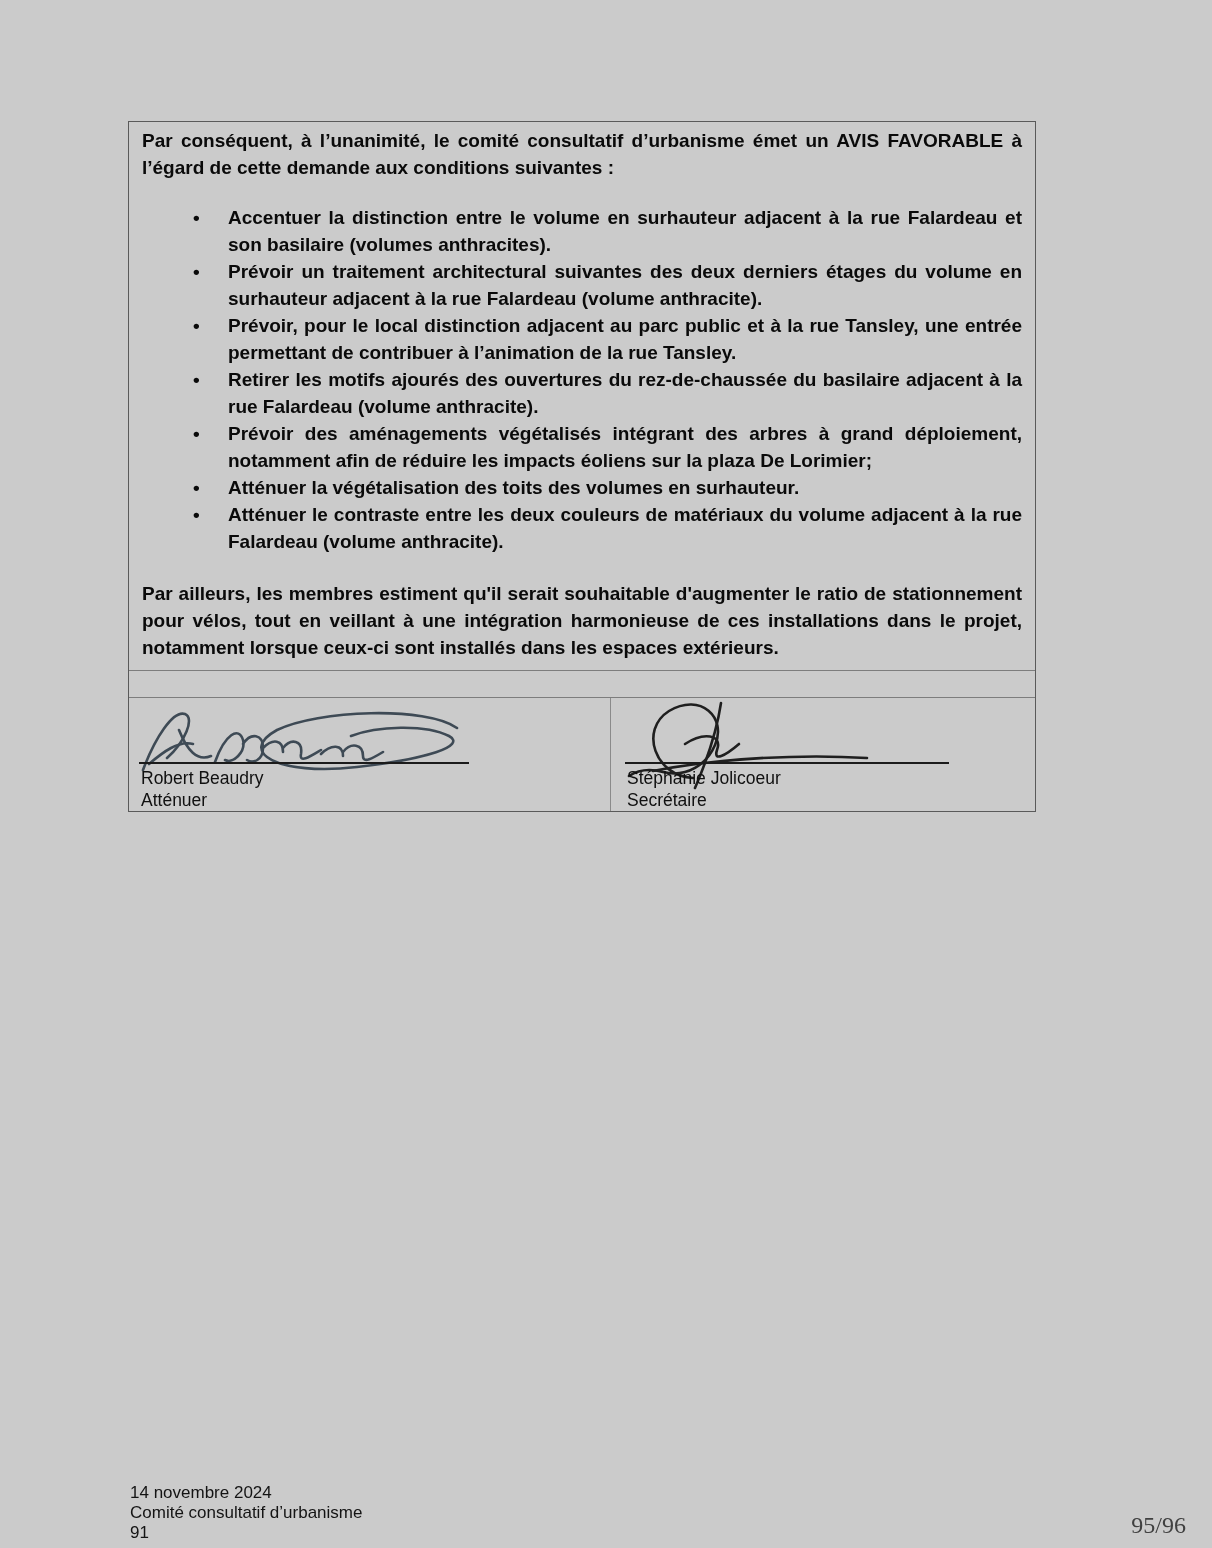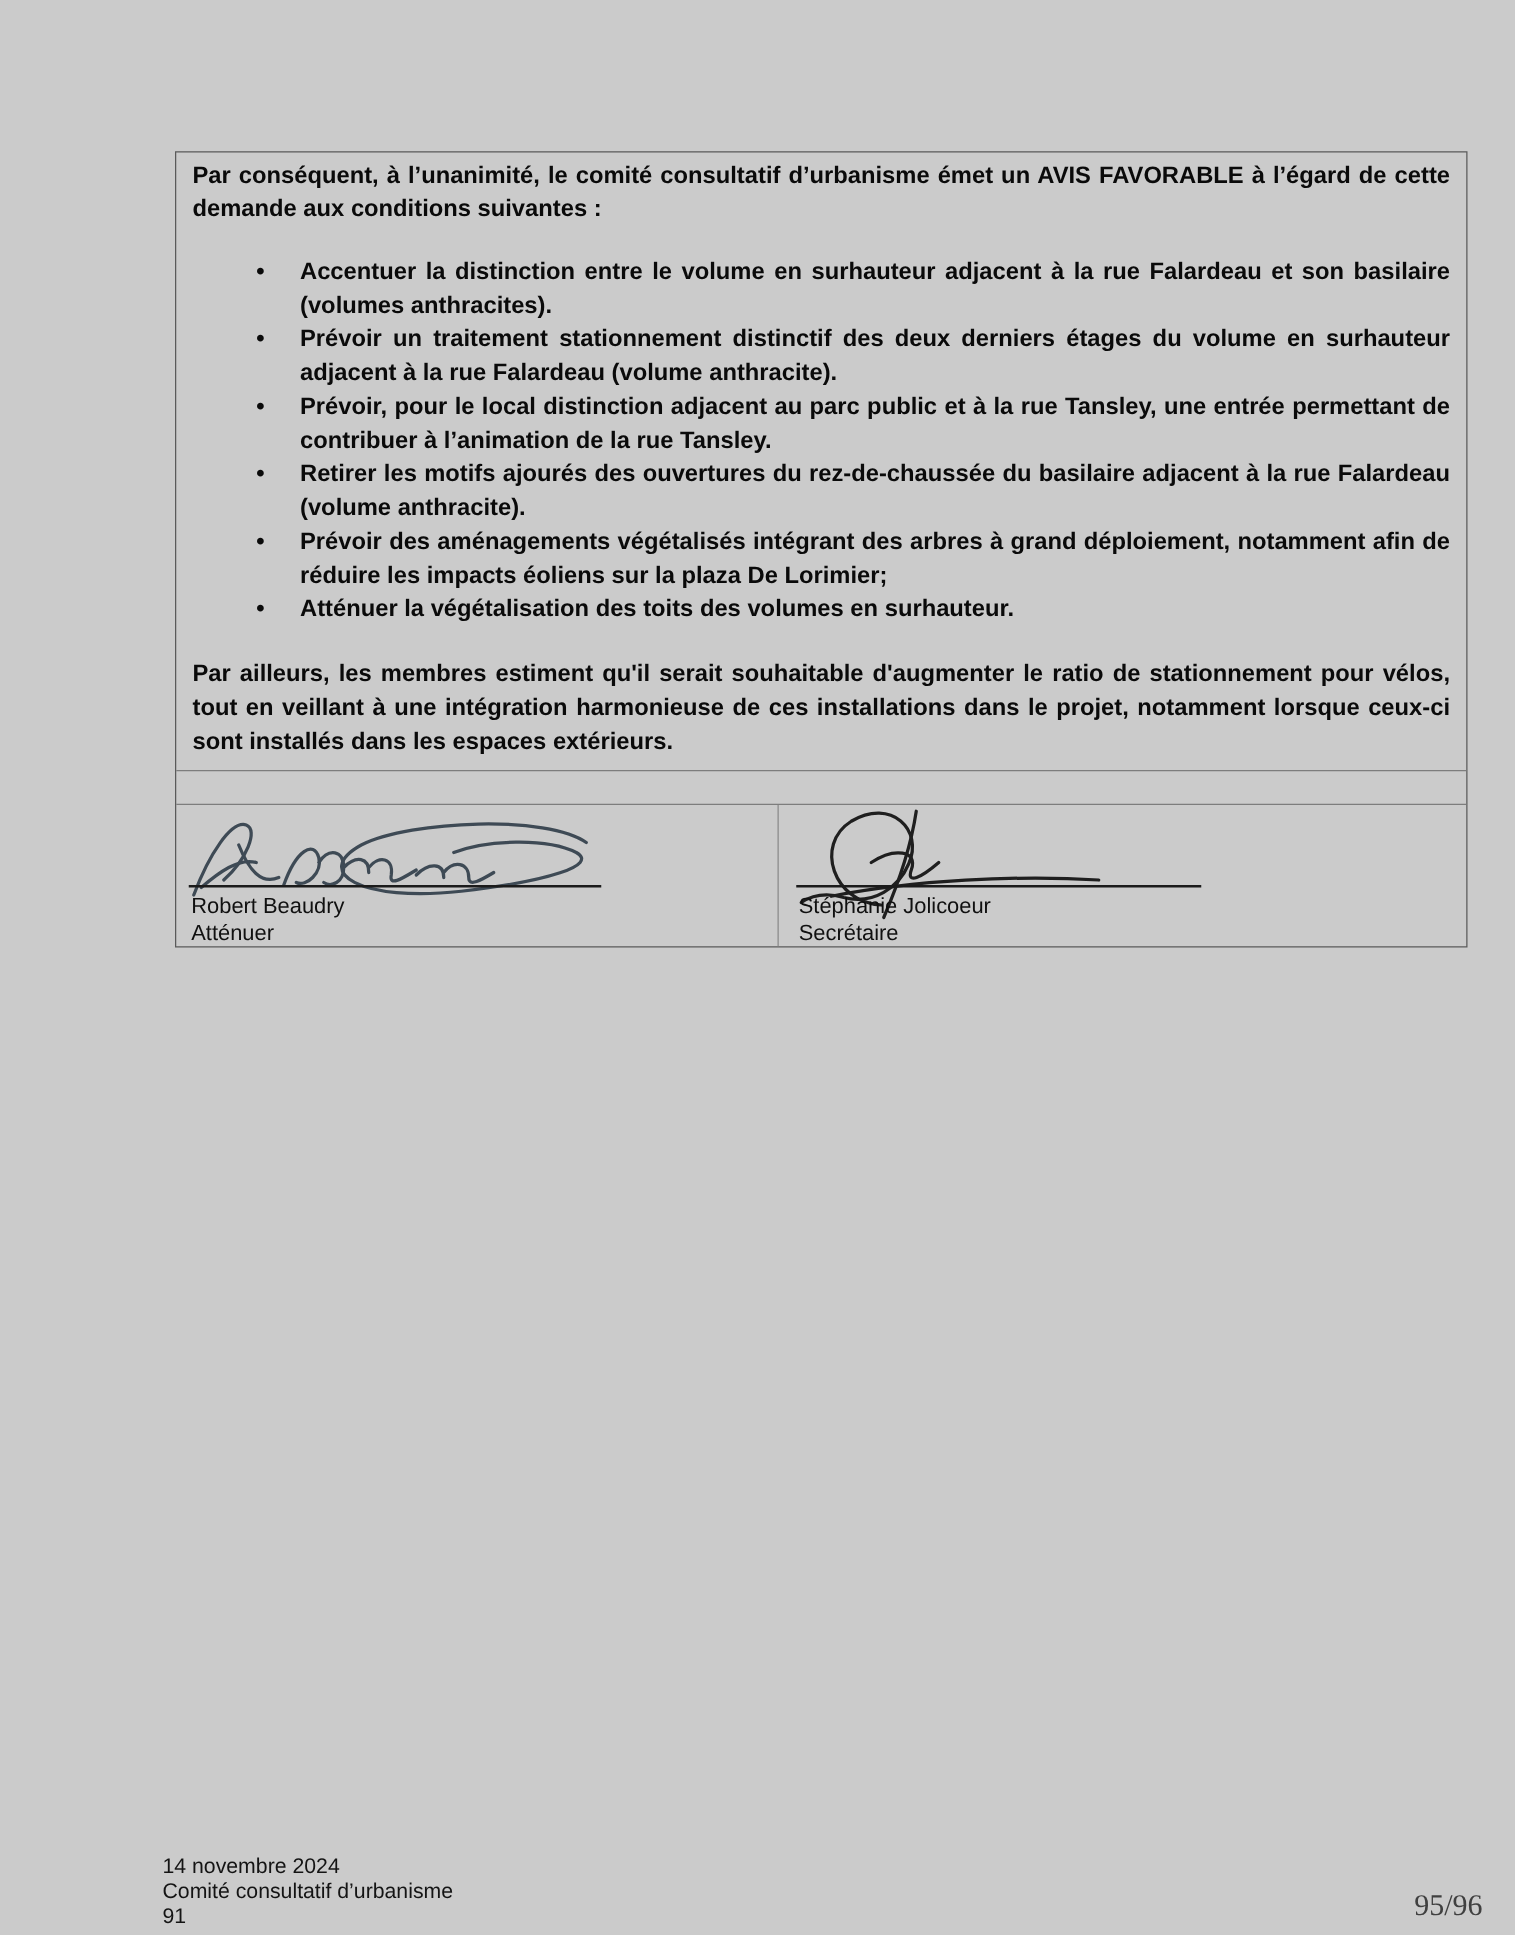--- a/index.html
+++ b/index.html
@@ -9,24 +9,23 @@
     position: relative;
     font-family: "Liberation Sans", sans-serif;
     color: #0a0a0a;
     overflow: hidden;
   }
 
   
   .decision-table {
     position: absolute;
     left: 128px; top: 121px;
-    width: 1034px;
+    width: 908px;
     border: 1px solid #5a5a5a;
     box-sizing: border-box;
-    margin-left: 12px;
   }
   .main-cell {
     padding: 5px 13px 9px 13px;
     font-weight: bold;
     font-size: 19px;
     line-height: 27px;
   }
   .intro-para { margin: 0; text-align: justify; }
   .conditions-list {
     margin: 23px 0 0 0;
@@ -102,25 +101,26 @@
 </head>
 <body>
 
 <div class="decision-table">
 
   <div class="main-cell">
     <p class="intro-para">Par conséquent, à l’unanimité, le comité consultatif d’urbanisme émet un AVIS FAVORABLE à l’égard de cette demande aux conditions suivantes :</p>
 
     <ul class="conditions-list">
       <li>Accentuer la distinction entre le volume en surhauteur adjacent à la rue Falardeau et son basilaire (volumes anthracites).</li>
-      <li>Prévoir un traitement stationnement distinctif des deux derniers étages du volume en surhauteur adjacent à la rue Falardeau (volume anthracite).</li>
+      <li>Prévoir un traitement architectural suivantes des deux derniers étages du volume en surhauteur adjacent à la rue Falardeau (volume anthracite).</li>
       <li>Prévoir, pour le local distinction adjacent au parc public et à la rue Tansley, une entrée permettant de contribuer à l’animation de la rue Tansley.</li>
       <li>Retirer les motifs ajourés des ouvertures du rez-de-chaussée du basilaire adjacent à la rue Falardeau (volume anthracite).</li>
       <li>Prévoir des aménagements végétalisés intégrant des arbres à grand déploiement, notamment afin de réduire les impacts éoliens sur la plaza De Lorimier;</li>
       <li>Atténuer la végétalisation des toits des volumes en surhauteur.</li>
+      <li>Atténuer le contraste entre les deux couleurs de matériaux du volume adjacent à la rue Falardeau (volume anthracite).</li>
     </ul>
 
     <p class="closing-para">Par ailleurs, les membres estiment qu'il serait souhaitable d'augmenter le ratio de stationnement pour vélos, tout en veillant à une intégration harmonieuse de ces installations dans le projet, notamment lorsque ceux-ci sont installés dans les espaces extérieurs.</p>
   </div>
 
   <div class="spacer-row"></div>
 
   <div class="sig-row">
 
     <div class="sig-cell sig-cell-left">

